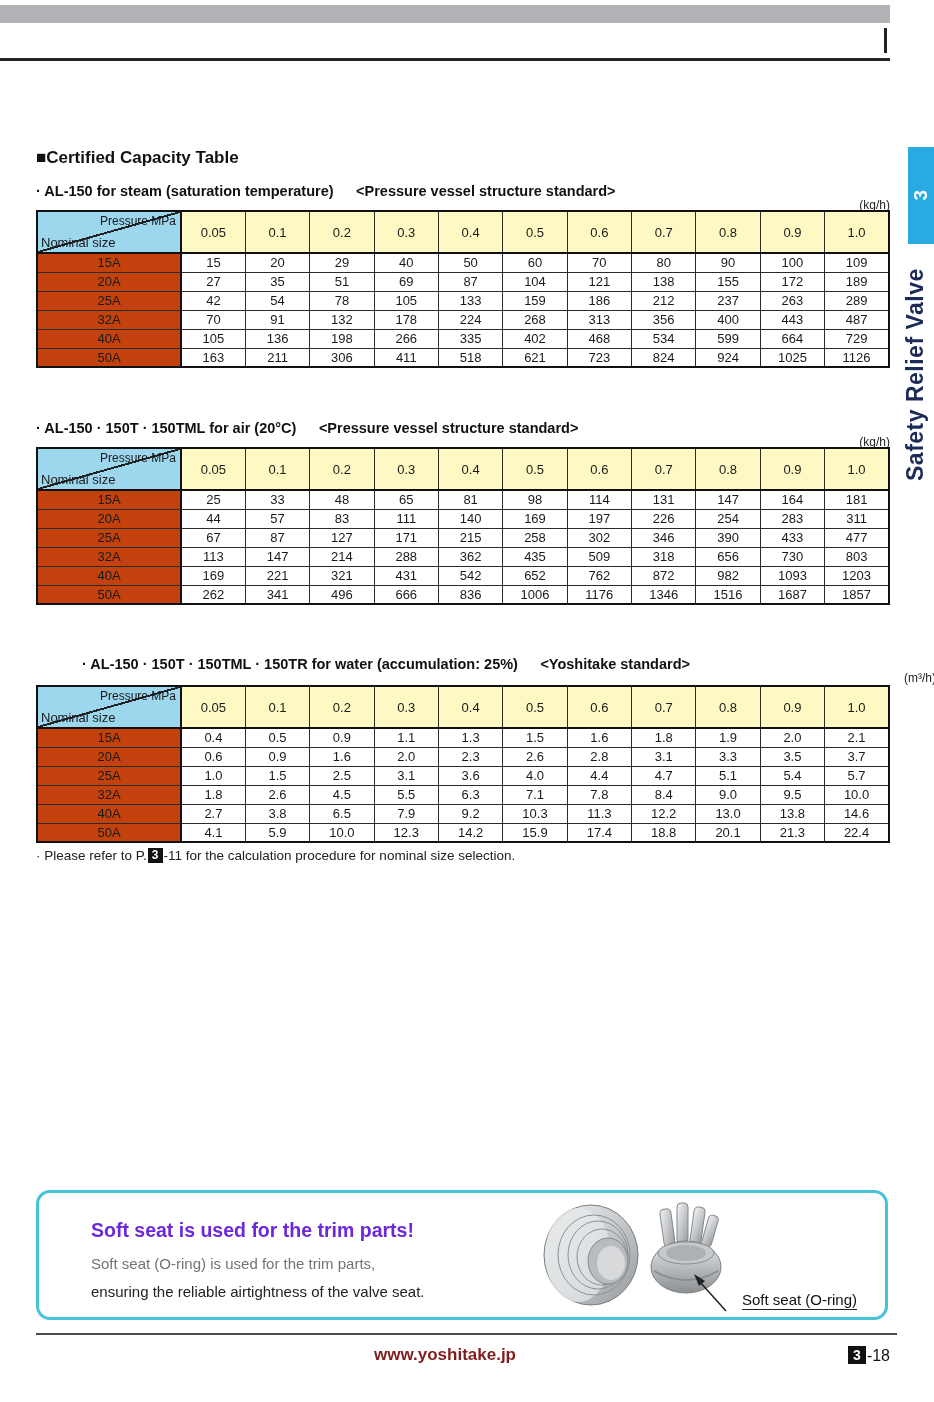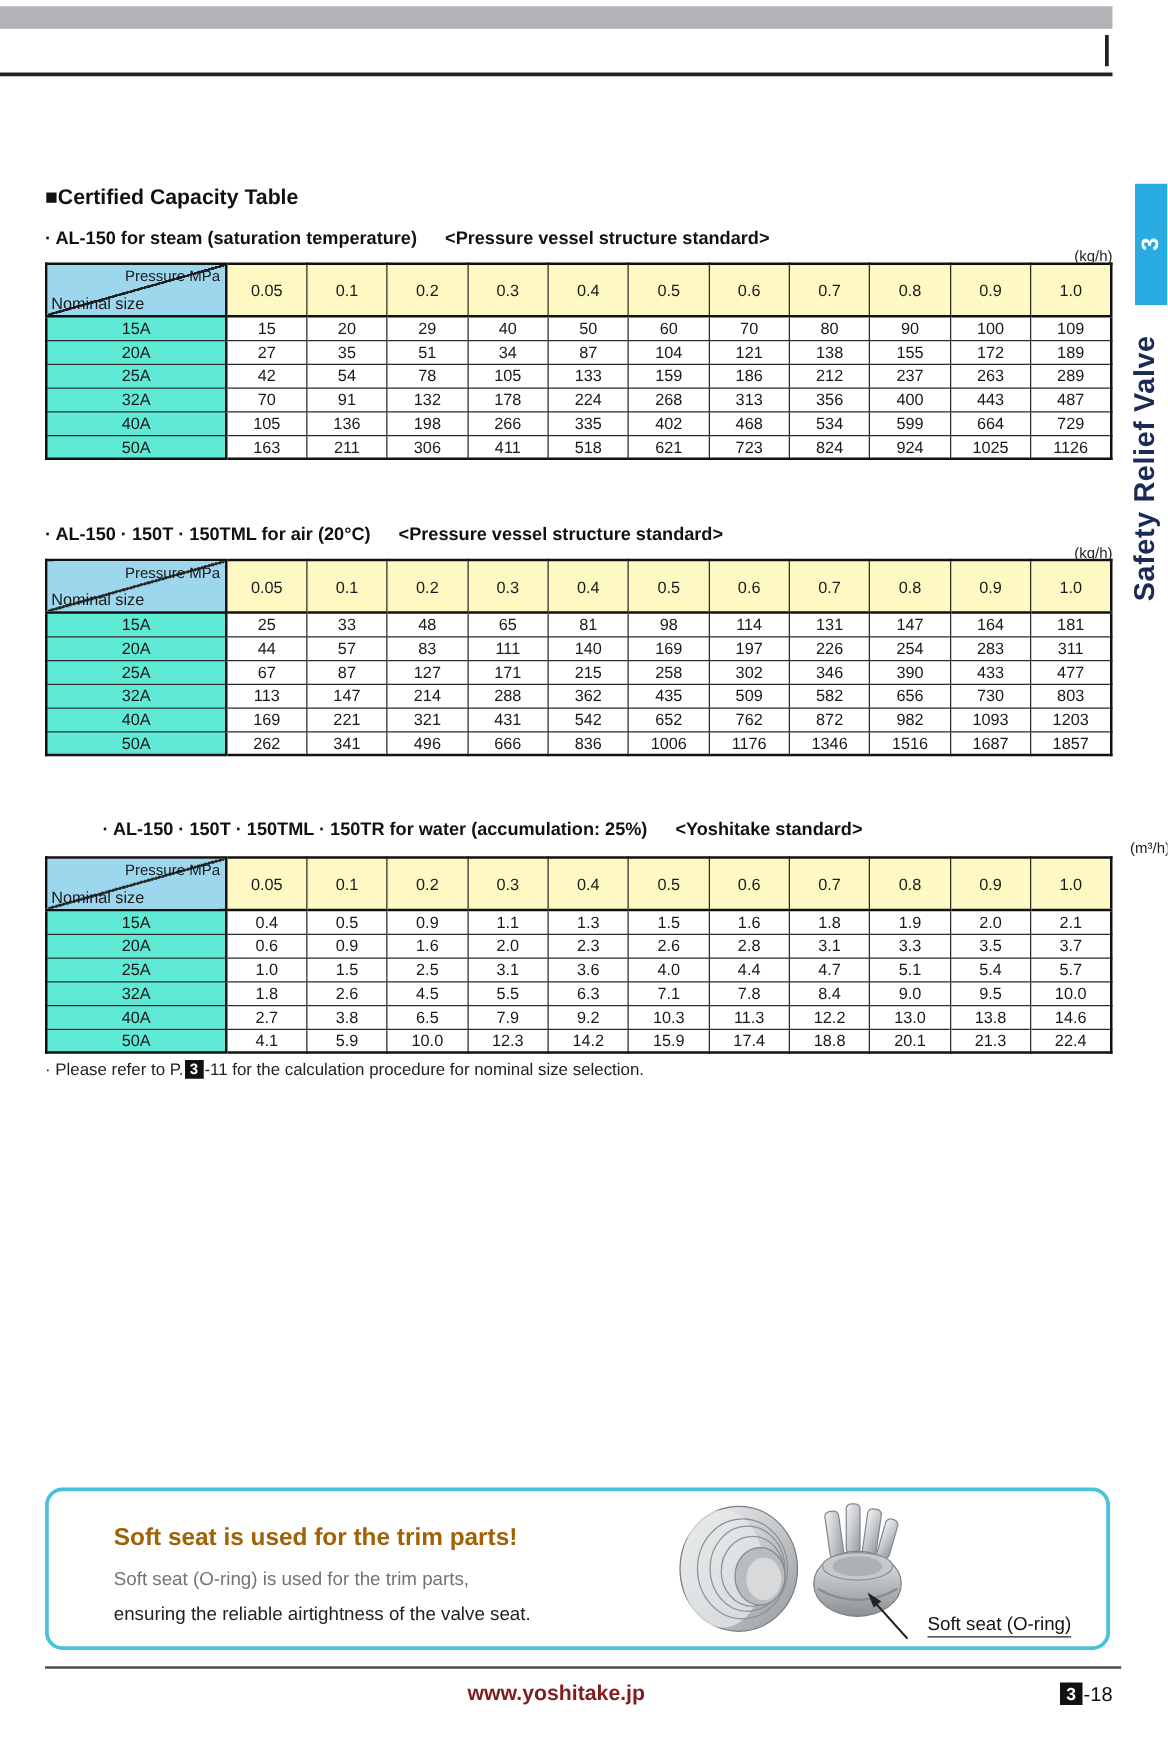--- a/index.html
+++ b/index.html
@@ -39,33 +39,33 @@
   table.cap thead th.corner{width:142px;position:relative;
     background:
       linear-gradient(to bottom right,
         rgba(0,0,0,0) calc(50% - 1px), #222 calc(50% - 1px),
         #222 calc(50% + 1px), rgba(0,0,0,0) calc(50% + 1px)),
       #9dd7ee;
     border-right:2px solid #111;margin-top:32px;}
   table.cap thead th{border-bottom:2px solid #111;}
   .corner-top{position:absolute;top:2px;right:4px;font-size:12px;}
   .corner-bottom{position:absolute;bottom:2px;left:3px;font-size:13px;}
-  table.cap tbody th.rowhead{background:#5eead4;border-right:2px solid #111;}
+  table.cap tbody th.rowhead{background:#c2410c;border-right:2px solid #111;}
   table.cap tbody td{background:#fff;}
   table.cap tbody tr{height:19px;}
   .tbl-1{top:210px;} .tbl-2{top:447px;} .tbl-3{top:685px;}
   .ttl-1{top:182px;} .ttl-2{top:419px;} .ttl-3{top:655px;margin-left:46px;}
 
   
   .note{left:36px;top:848px;font-size:13.5px;color:#222;}
   .pagebox{display:inline-block;background:#111;color:#fff;font-size:12px;line-height:15px;padding:0 4px;margin:0 1px;vertical-align:1px;font-weight:bold;}
 
   
   .softbox{left:36px;top:1190px;width:846px;height:124px;border:3px solid #46c2d9;border-radius:14px;background:#fff;}
-  .soft-heading{left:52px;top:26px;font-size:19.5px;font-weight:bold;color:#a16207;}
+  .soft-heading{left:52px;top:26px;font-size:19.5px;font-weight:bold;color:#6d28d9;}
   .soft-line1{left:52px;top:62px;font-size:15px;color:#737373;}
   .soft-line2{left:52px;top:90px;font-size:15px;color:#222;}
   .soft-svg{left:495px;top:2px;}
   .soft-img-label{right:28px;top:98px;font-size:15px;color:#111;border-bottom:1.5px solid #222;padding-bottom:1px;}
 
   
   .footer-rule{left:36px;top:1333px;width:861px;height:2px;background:#4c4c4c;}
   .footer-url{left:0;top:1345px;width:890px;text-align:center;font-weight:bold;font-size:17px;color:#7f1d1d;}
   .footer-page{right:44px;top:1346px;font-size:16px;color:#111;}
   .footer-page .pagebox{font-size:14px;line-height:18px;padding:0 5px;vertical-align:1px;}
@@ -126,21 +126,21 @@
         <td>80</td>
         <td>90</td>
         <td>100</td>
         <td>109</td>
       </tr>
       <tr>
         <th class="rowhead">20A</th>
         <td>27</td>
         <td>35</td>
         <td>51</td>
-        <td>34</td>
+        <td>69</td>
         <td>87</td>
         <td>104</td>
         <td>121</td>
         <td>138</td>
         <td>155</td>
         <td>172</td>
         <td>189</td>
       </tr>
       <tr>
         <th class="rowhead">25A</th>
@@ -271,21 +271,21 @@
       </tr>
       <tr>
         <th class="rowhead">32A</th>
         <td>113</td>
         <td>147</td>
         <td>214</td>
         <td>288</td>
         <td>362</td>
         <td>435</td>
         <td>509</td>
-        <td>582</td>
+        <td>318</td>
         <td>656</td>
         <td>730</td>
         <td>803</td>
       </tr>
       <tr>
         <th class="rowhead">40A</th>
         <td>169</td>
         <td>221</td>
         <td>321</td>
         <td>431</td>

